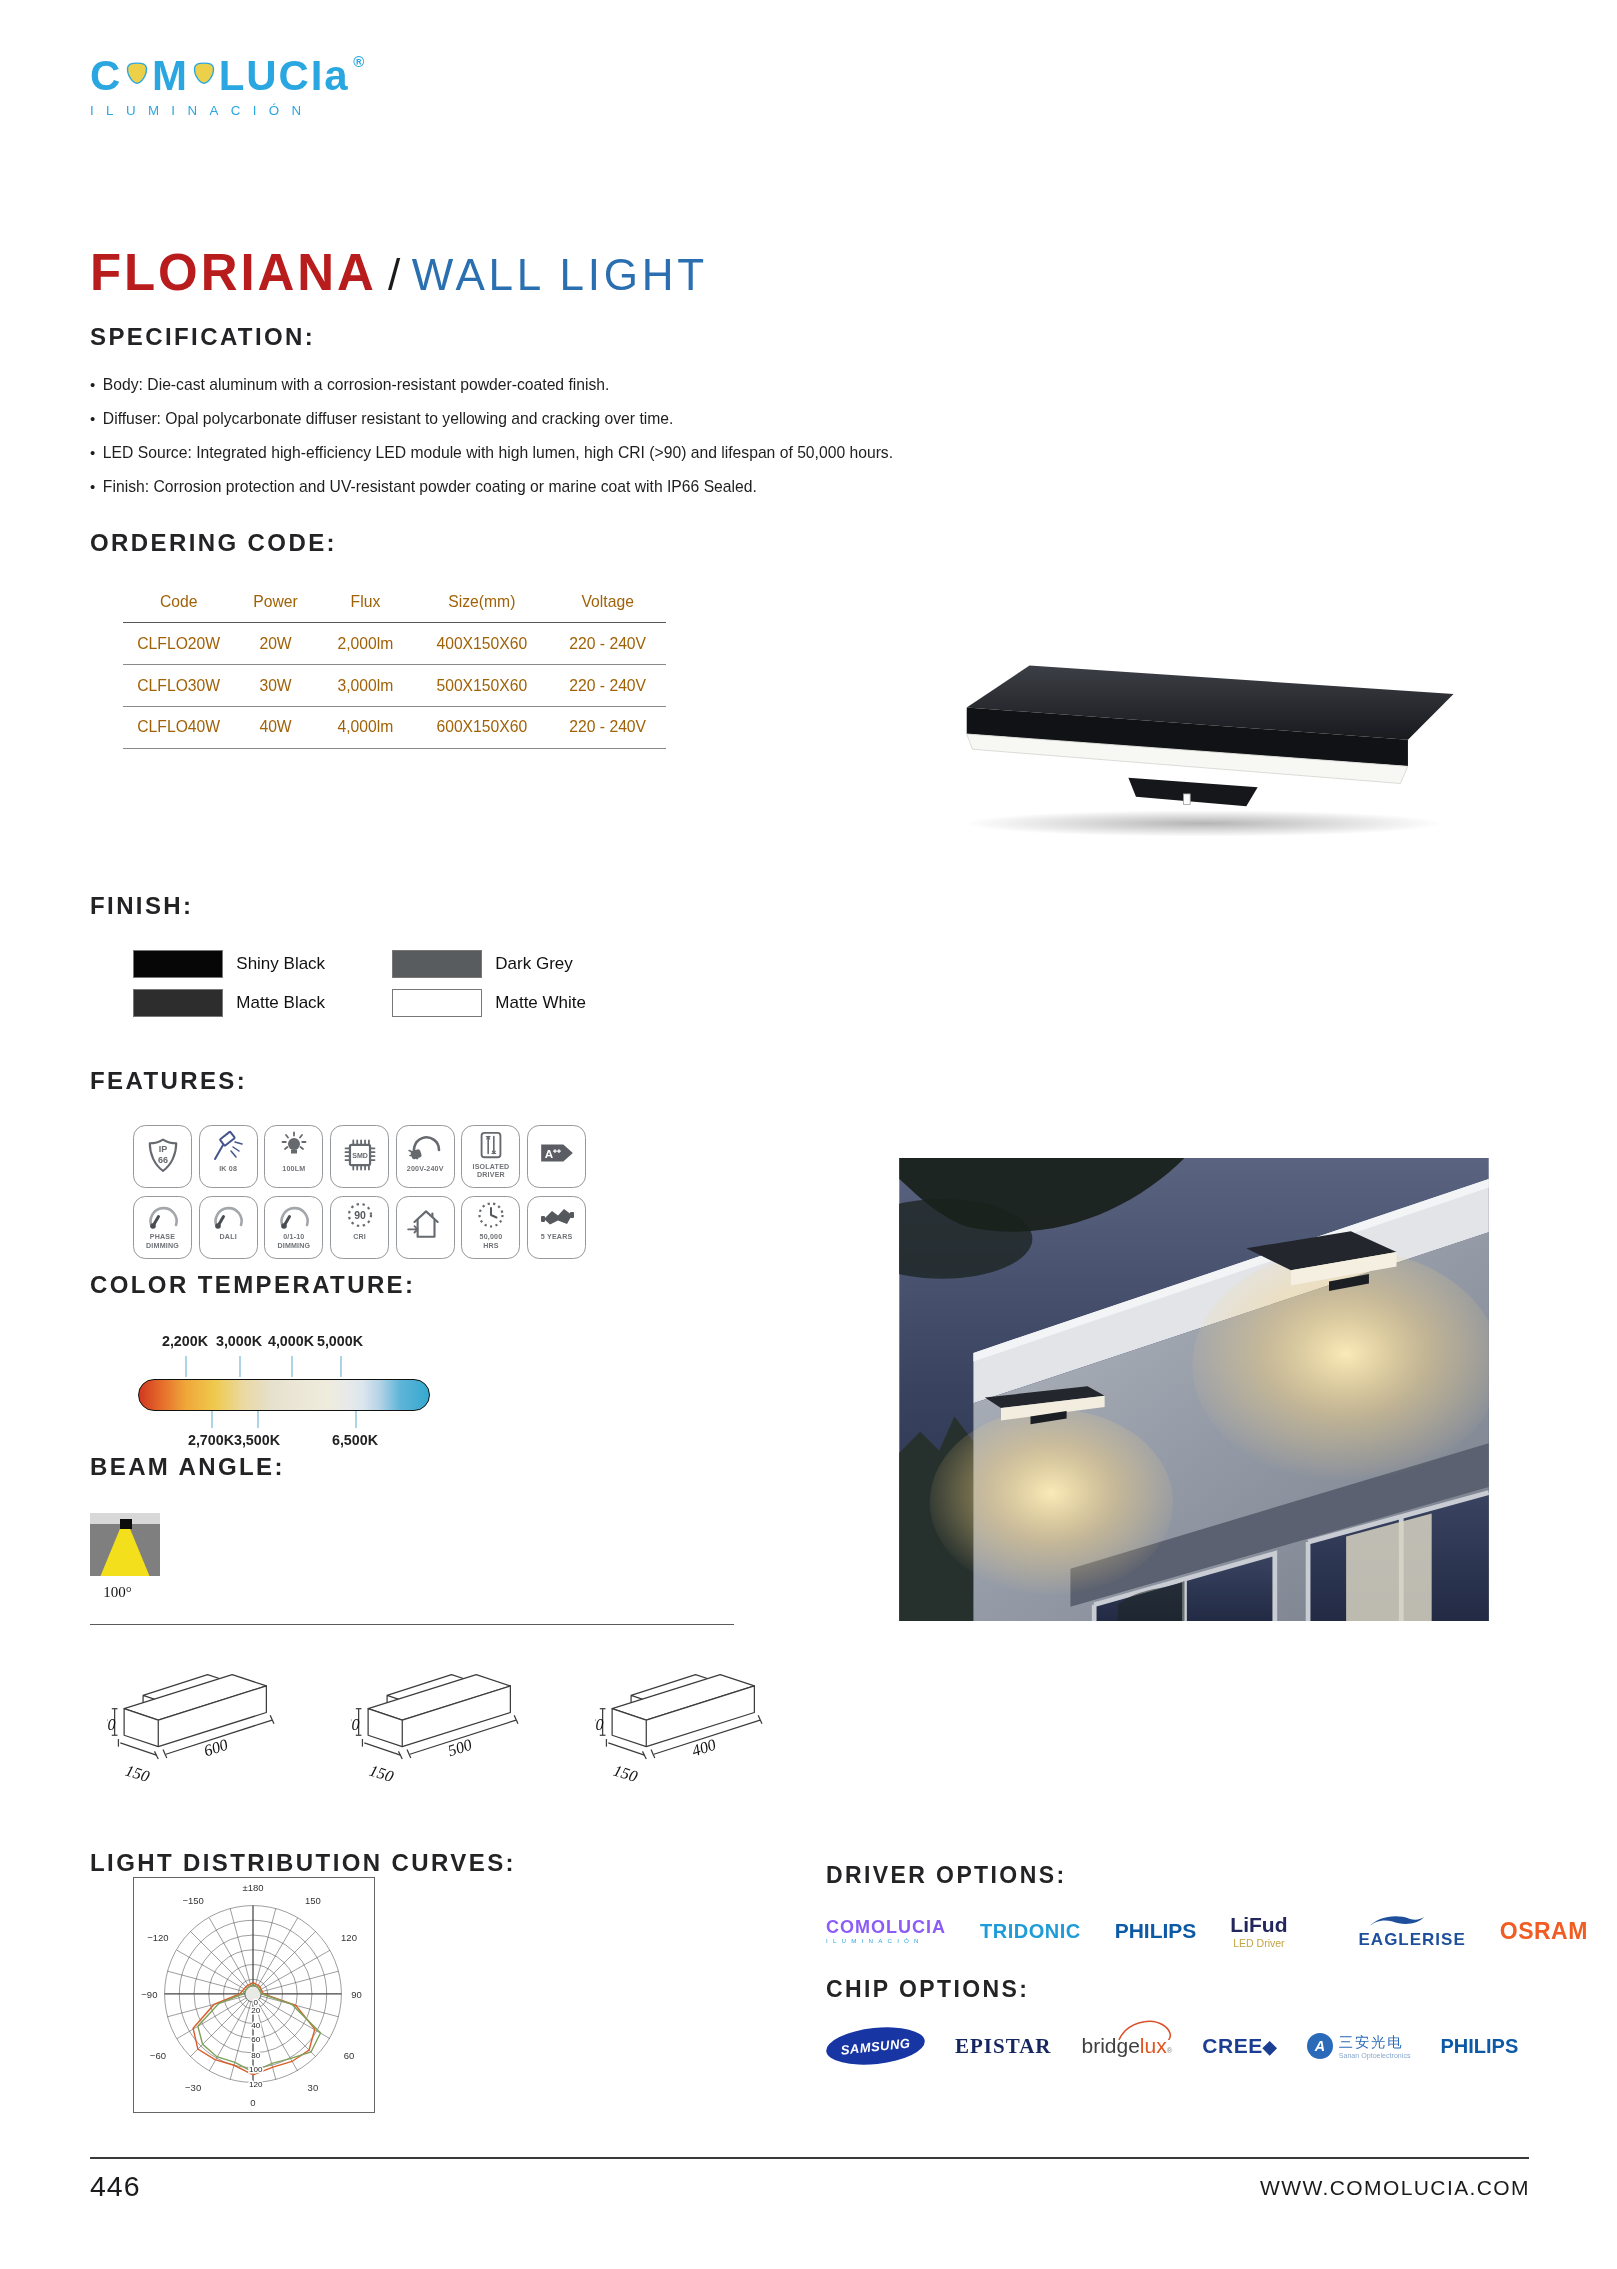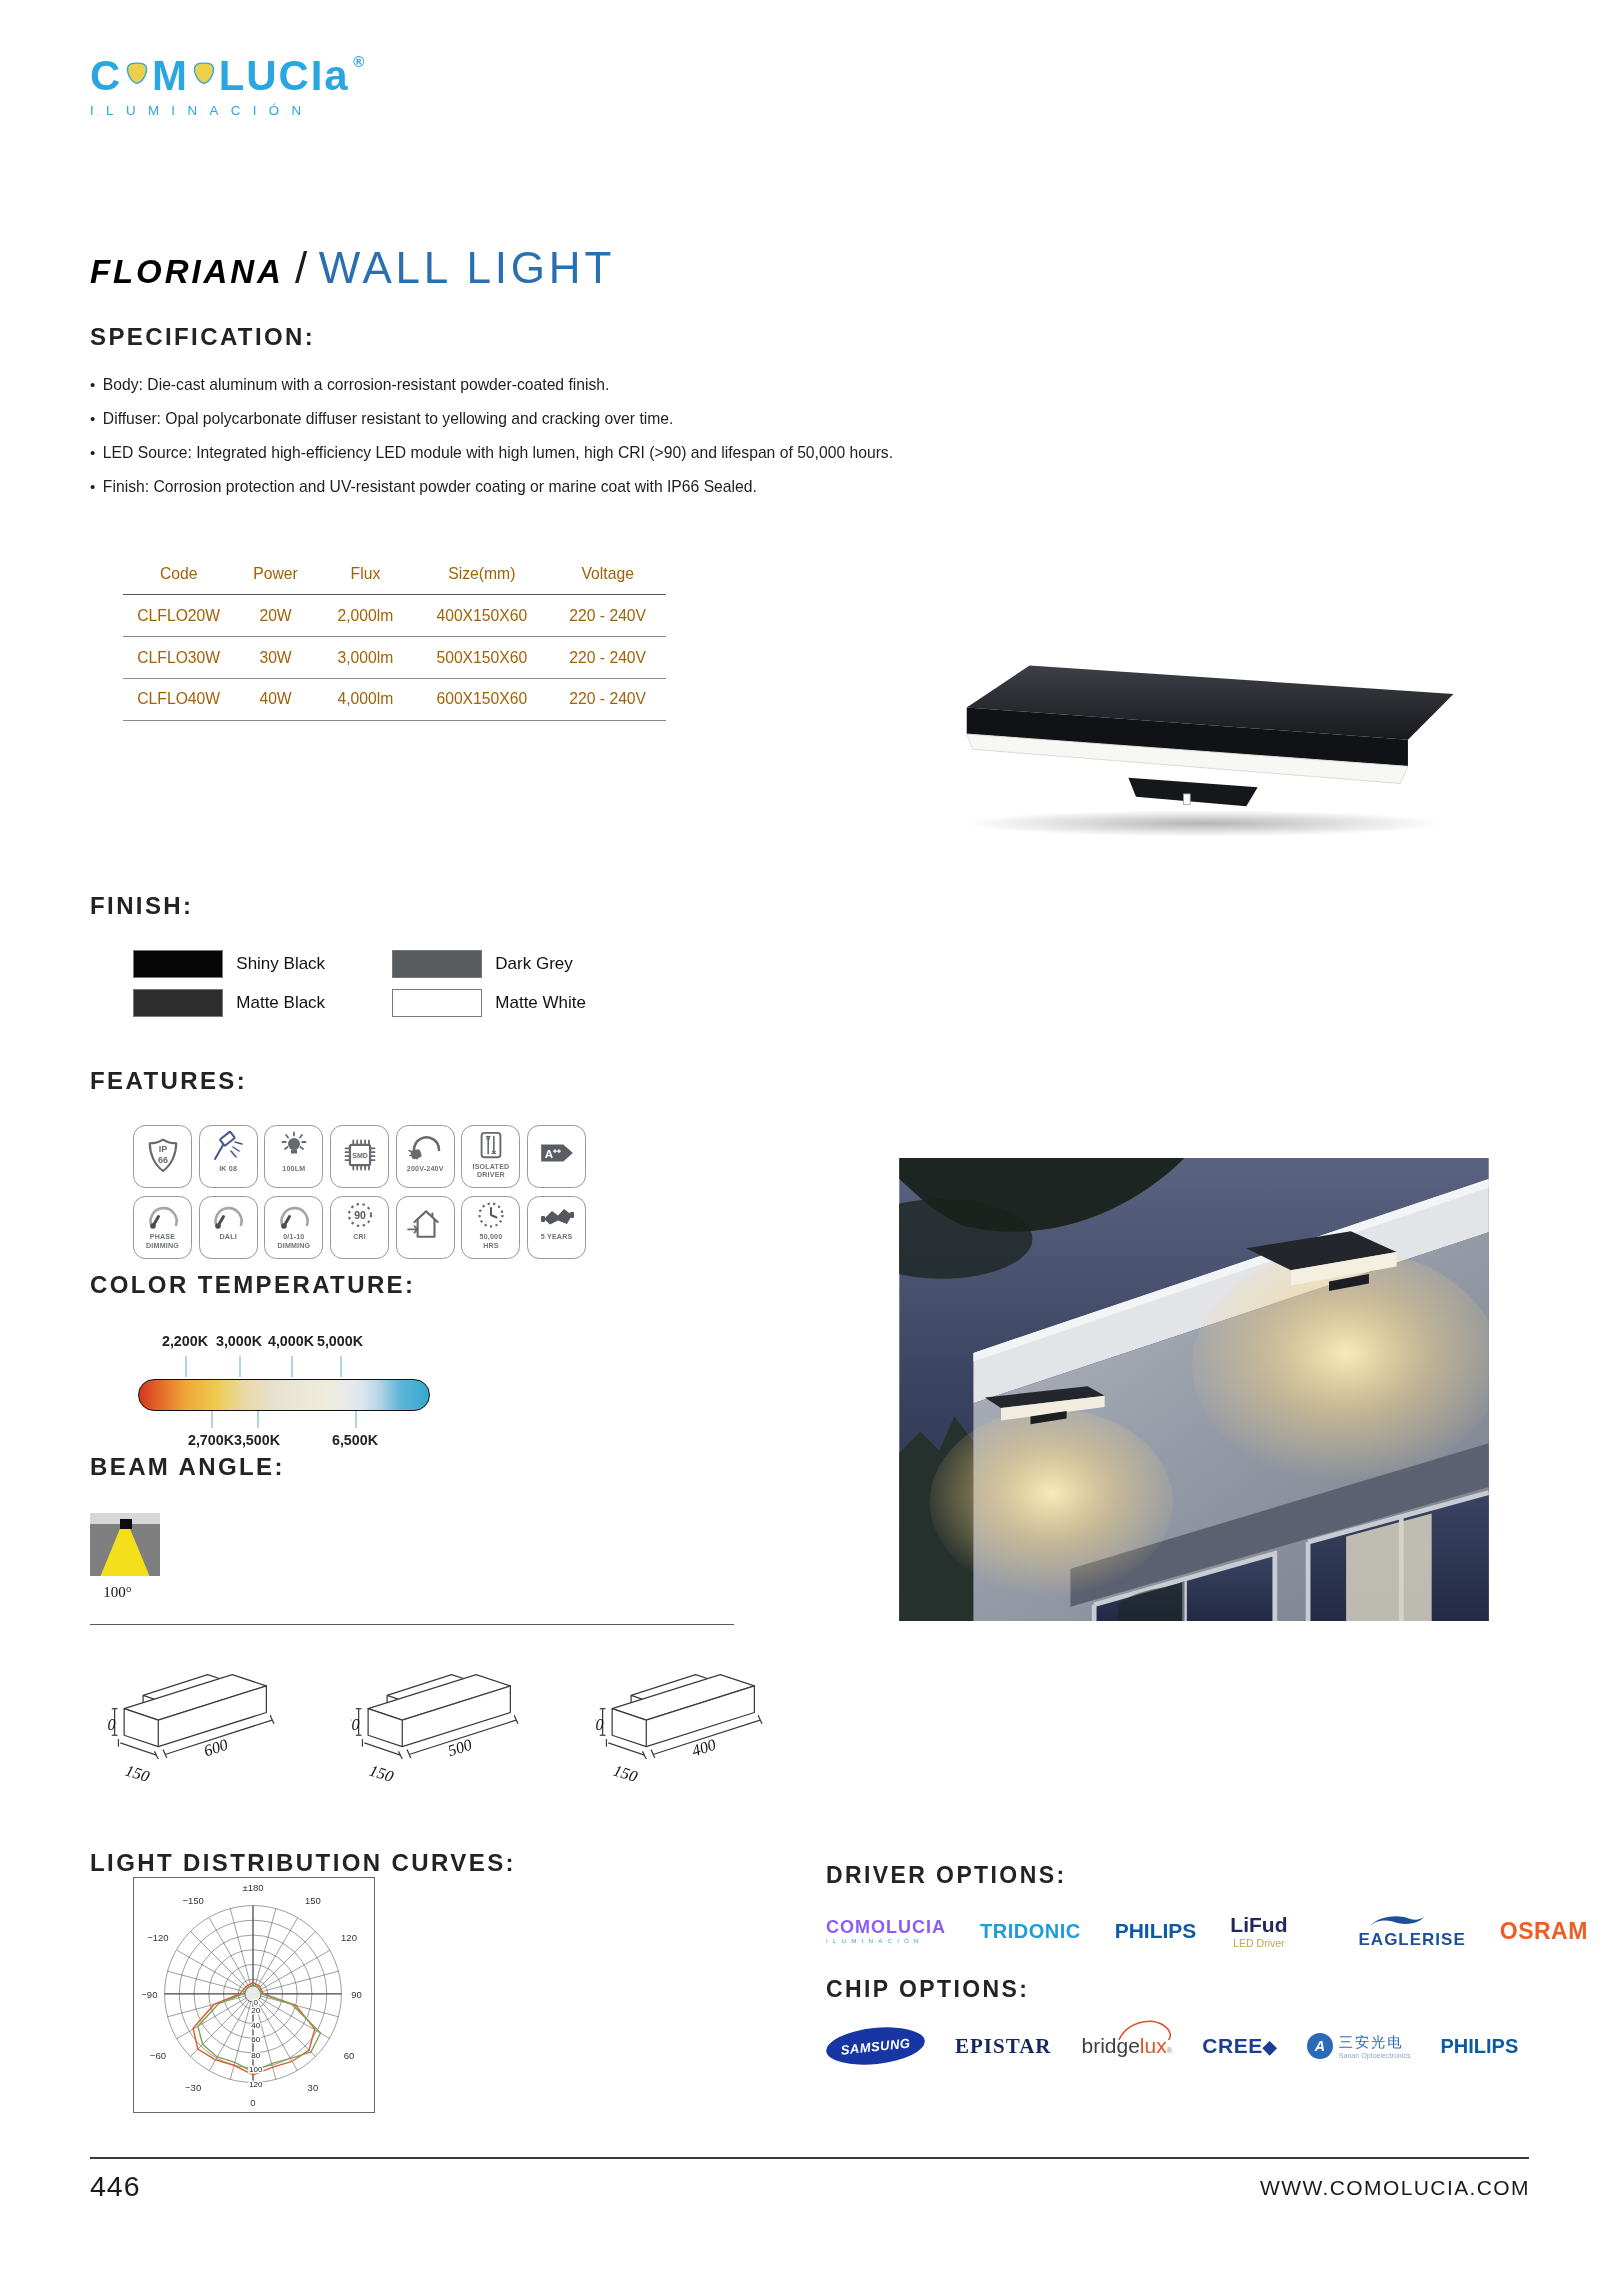--- a/index.html
+++ b/index.html
@@ -9,21 +9,21 @@
 
   
   .logo-word{display:flex;align-items:center;font-weight:bold;font-size:42px;
              color:#2aa7e1;letter-spacing:1.9px;line-height:1;}
   .logo-word .tri{margin:0 1.9px 5.7px 1.9px;}
   .logo-reg{font-size:15px;color:#2aa7e1;vertical-align:top;position:relative;top:-15px;left:3.8px;font-weight:bold;}
   .logo-tag{margin-top:5.7px;color:#2aa7e1;font-size:13.3px;font-weight:500;letter-spacing:12.4px;}
 
   
   .title-row{display:flex;align-items:baseline;}
-  .title-product{font-size:33px;font-weight:600;letter-spacing:2.9px;color:#000000;font-style:italic;}
+  .title-product{font-size:51px;font-weight:600;letter-spacing:2.9px;color:#b91c1c;}
   .title-sep{font-size:44px;font-weight:300;margin:0 11.4px;color:#1b1b1d;}
   .title-cat{font-size:44px;font-weight:500;letter-spacing:3.8px;color:#2a6fb0;}
 
   
   .sec-h{font-size:24px;font-weight:600;letter-spacing:2.4px;color:#232326;}
 
   
   .spec-list{margin-top:25px;}
   .spec-item{font-size:15.7px;color:#1e1e1e;margin-bottom:16px;display:flex;}
   .spec-item .dot{font-size:15px;margin-right:7.6px;}
@@ -166,20 +166,21 @@
           <span>LED Source: Integrated high-efficiency LED module with high lumen, high CRI (&gt;90) and lifespan of 50,000 hours.</span>
         </div>
       <div class="spec-item">
           <span class="dot">•</span>
           <span>Finish: Corrosion protection and UV-resistant powder coating or marine coat with IP66 Sealed.</span>
         </div>
     </div>
   </div>
 
   <div class="abs" style="left:90px;top:529px;">
+    <div class="sec-h">ORDERING CODE:</div>
     <table class="ord-table">
       <thead>
         <tr>
           <th class="c-code">Code</th>
           <th class="c-power">Power</th>
           <th class="c-flux">Flux</th>
           <th class="c-size">Size(mm)</th>
           <th class="c-volt">Voltage</th>
         </tr>
       </thead>

